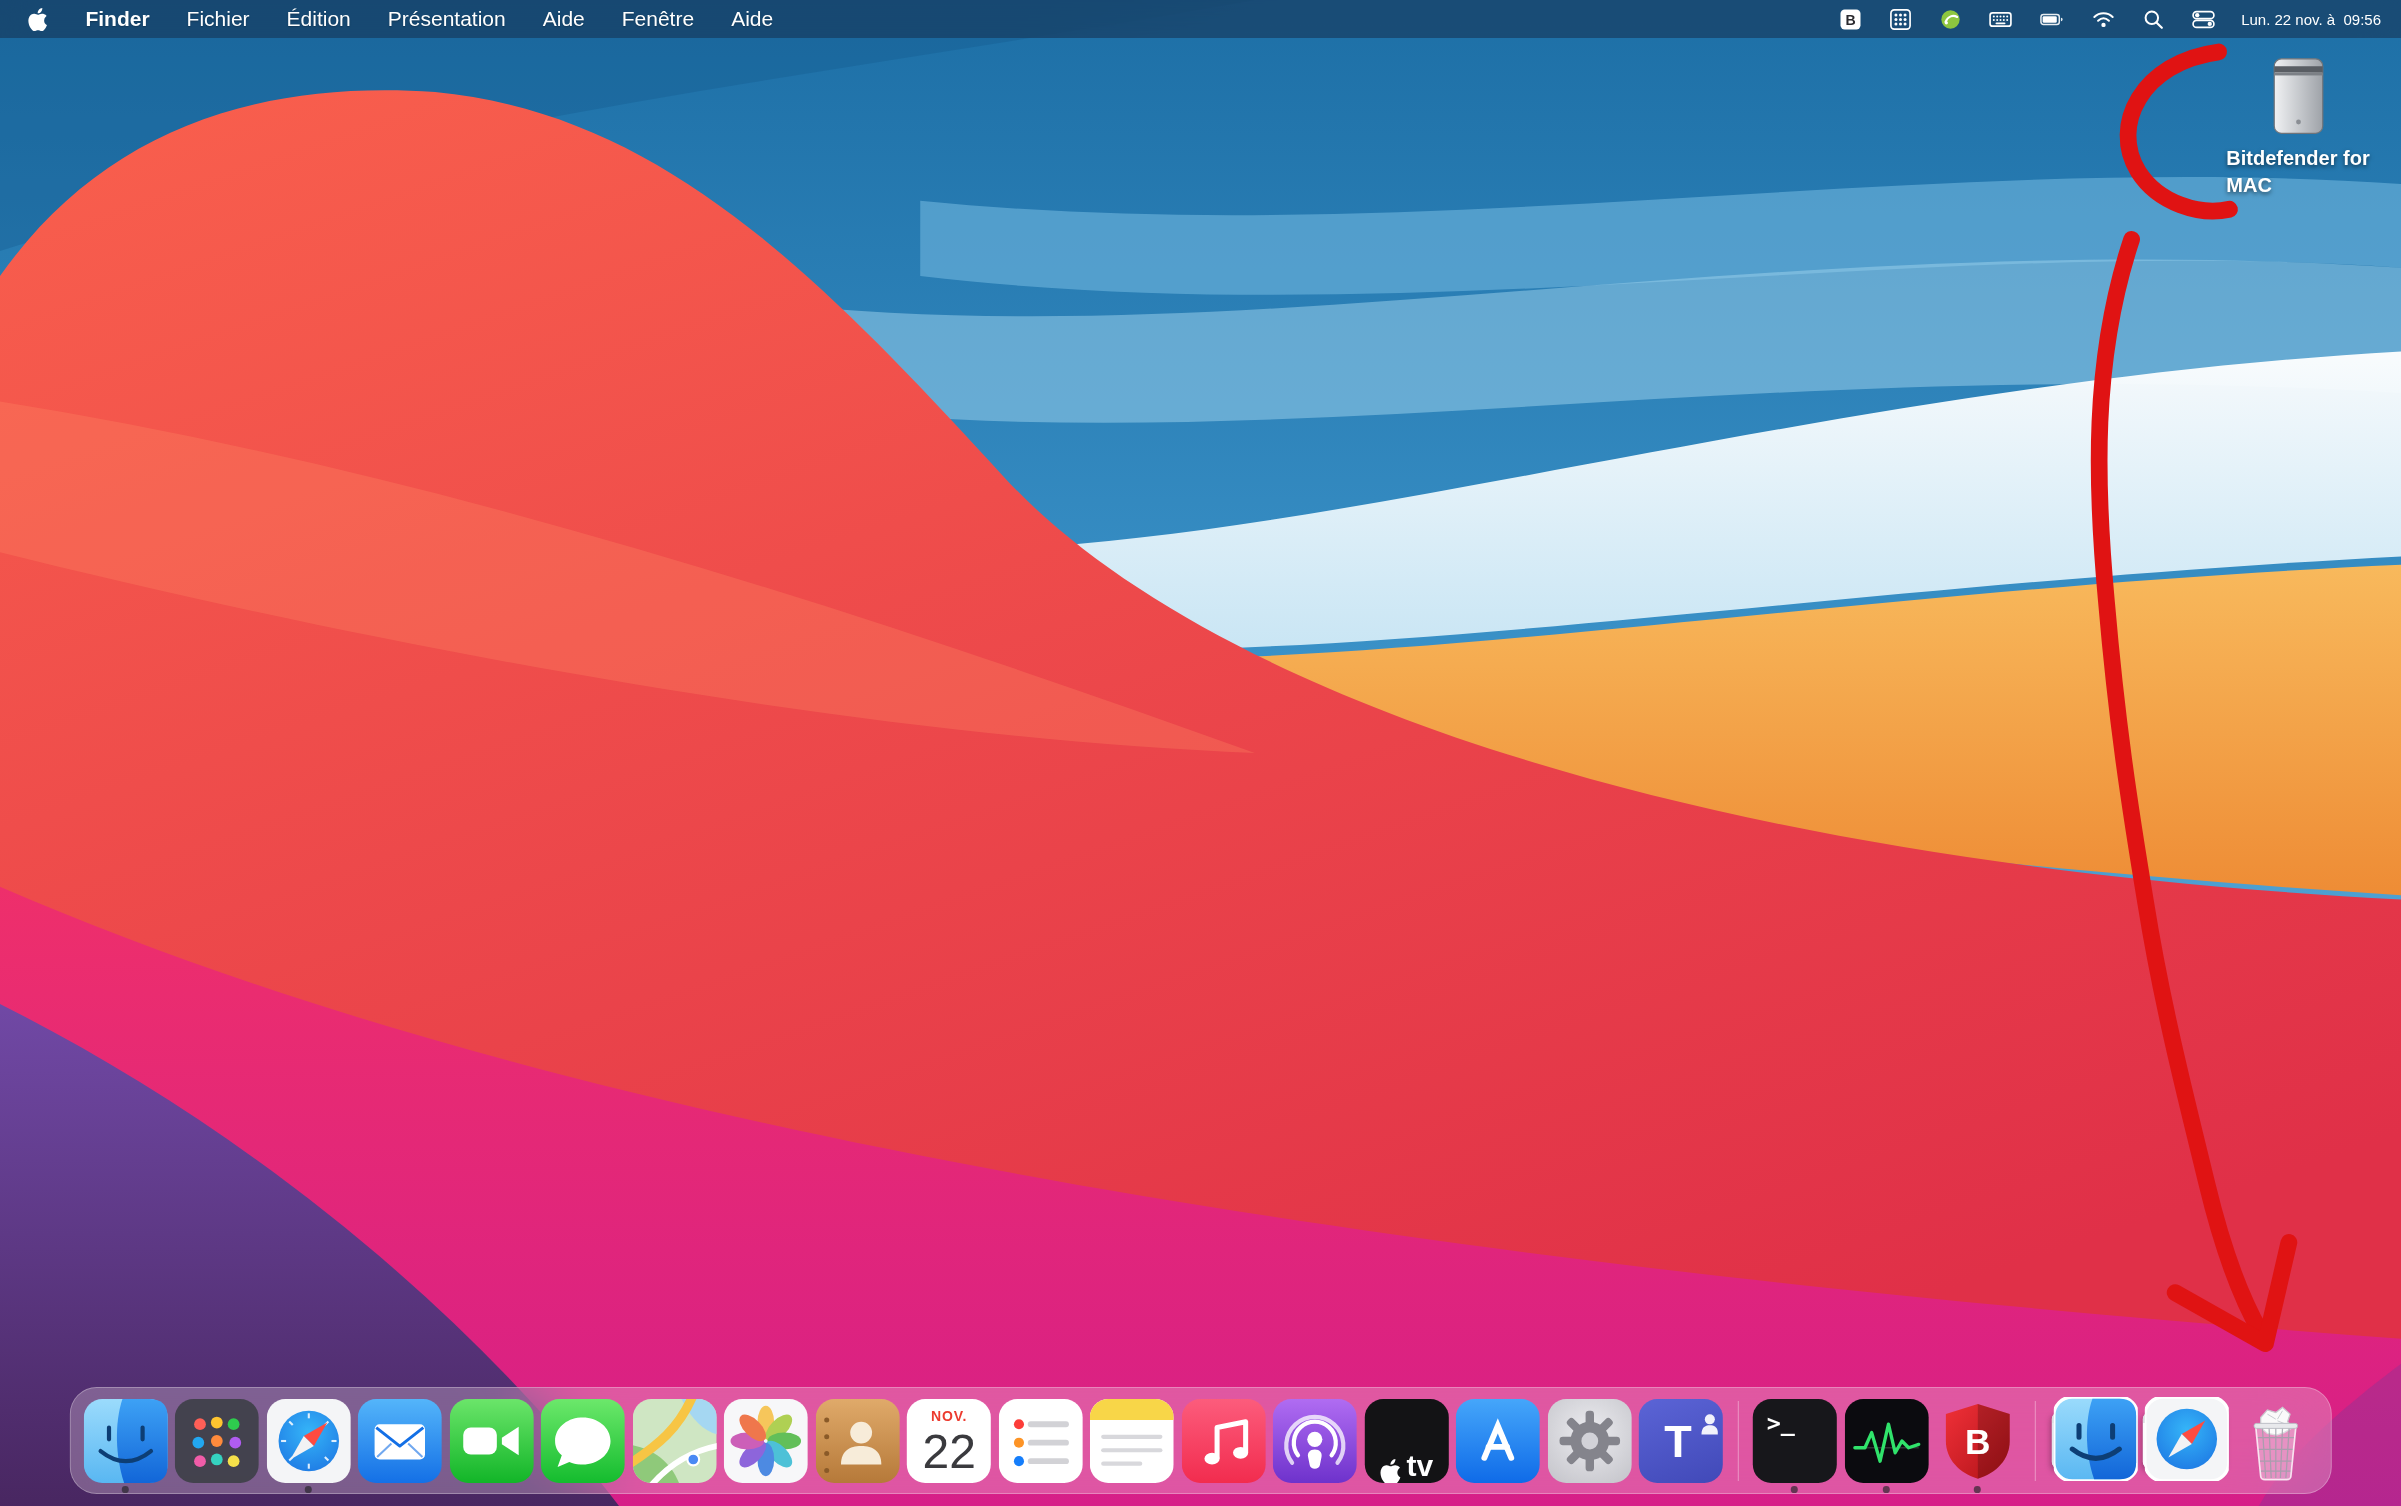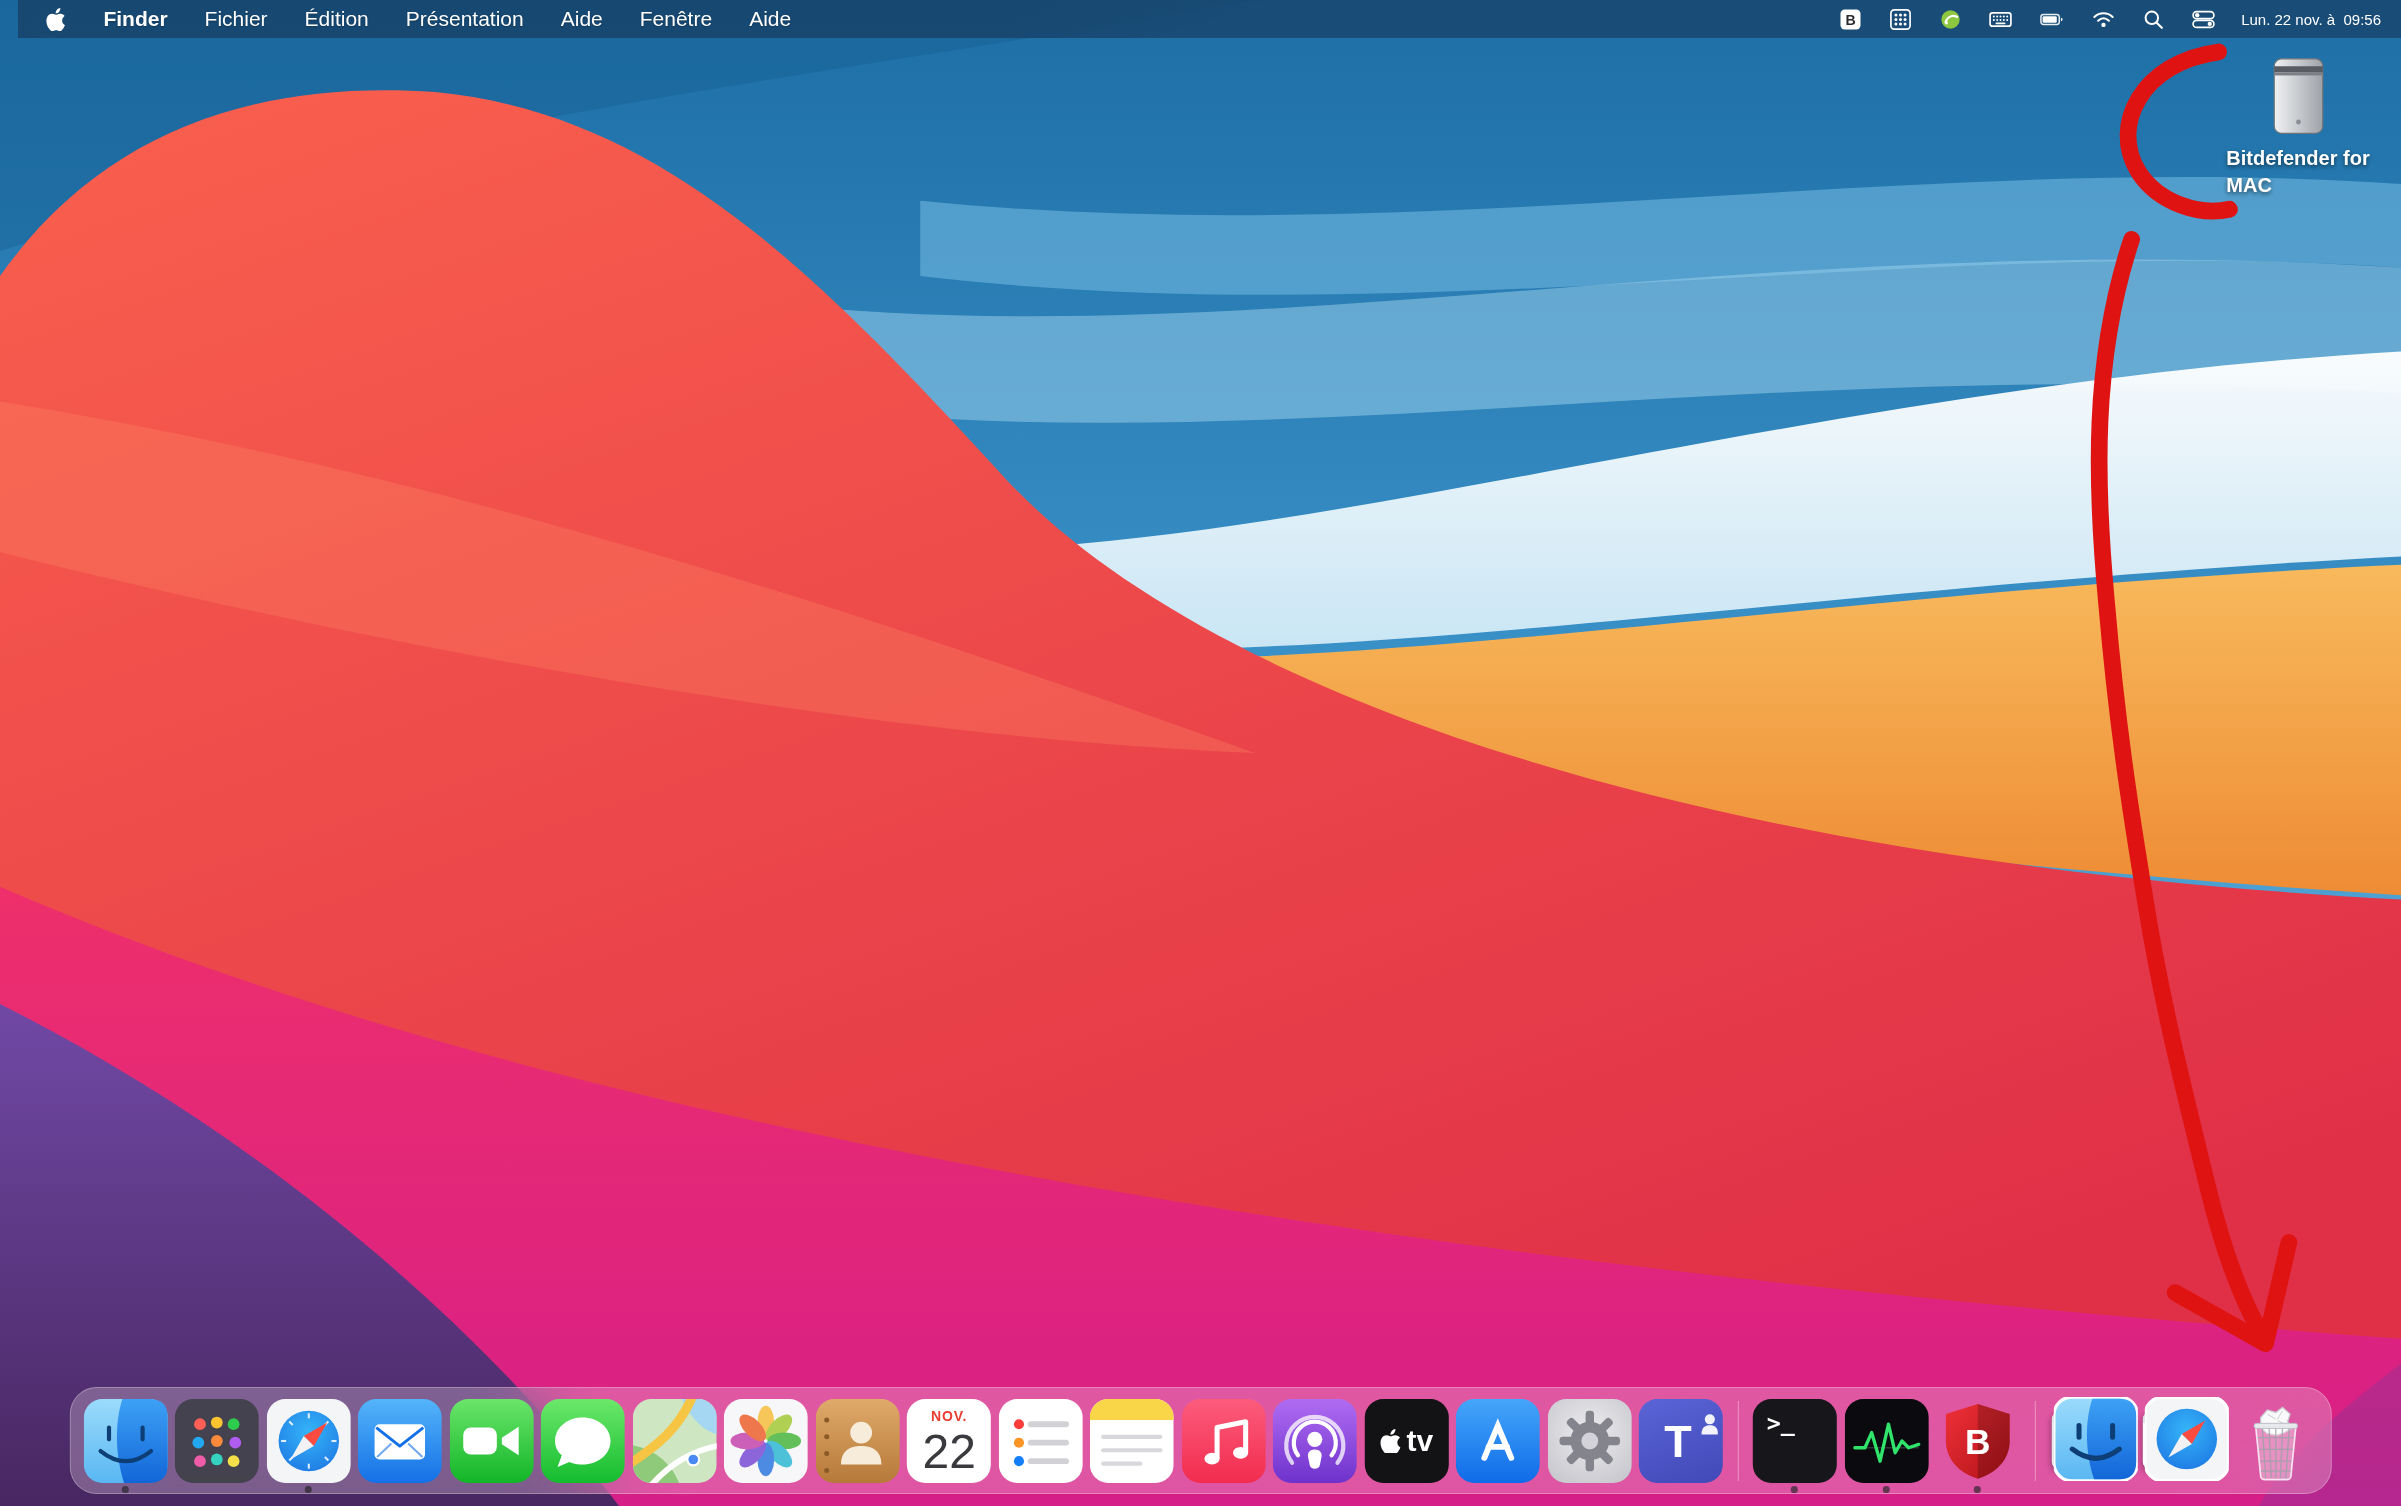--- a/index.html
+++ b/index.html
@@ -2,21 +2,21 @@
 <html style="font-size:13.4px"><head>
 <meta charset="utf-8">
 <style>
   * { margin:0; padding:0; box-sizing:border-box; }
   html,body { width:2401px; height:1506px; }
   body { position:relative; overflow:hidden; font-family:"Liberation Sans", sans-serif; background:#2a7cb0; }
 
   .wallpaper { position:absolute; inset:0; width:100%; height:100%; display:block; z-index:0; }
 
   
-  .menu-bar { position:absolute; top:0; left:18px; right:0; height:38px; display:flex; align-items:center;
+  .menu-bar { position:absolute; top:0; left:0; right:0; height:38px; display:flex; align-items:center;
     justify-content:space-between; background:rgba(22,48,78,0.55); backdrop-filter:blur(18.4px);
     color:#fff; z-index:20; padding:0 20px 0 28.4px;text-align:center; }
   .mb-left { display:flex; align-items:center; gap:37px; }
   .apple-wrap { display:flex; align-items:center; }
   .mb-item { font-size:21px; color:#fff; text-shadow:0 0.8px 1.7px rgba(0,0,0,0.25); cursor:default; }
   .app-name { font-weight:700; }
   .mb-right { display:flex; align-items:center; gap:25px; }
   .status { display:flex; align-items:center; }
   .clock { font-size:15px; white-space:pre; }
 
@@ -40,21 +40,21 @@
     background:rgba(35,35,40,0.65); }
   .dock-divider { width:1.7px; height:80px; background:rgba(255,255,255,0.38); margin:0 6.7px; flex:0 0 auto; }
 
   .cal-ic { background:#fff; display:flex; flex-direction:column; align-items:center; }
   .cal-month { color:#ec3b2f; font-size:14px; font-weight:700; margin-top:9.2px; letter-spacing:0.8px; }
   .cal-day { color:#3a3a3e; font-size:48px; font-weight:400; }
 
   .term-ic { background:#17171b; padding:10px 0 0 13.4px; color:#fff;
     font-family:"DejaVu Sans Mono", monospace; font-size:23.4px; font-weight:700; }
 
-  .tv-ic { background:#131315; display:flex; align-items:center; justify-content:center; color:#fff; }
+  .tv-ic { background:#131315; display:flex; align-items:flex-end; justify-content:center; color:#fff; }
   .tv-label { font-size:30px; font-weight:700; margin-left:4.2px; }
 
   .teams-ic { background:linear-gradient(160deg,#5b64d6,#4149b8); color:#fff; }
   .teams-t { position:absolute; left:25px; top:16.7px; font-size:45px; font-weight:700; }
   .teams-person { position:absolute; right:5px; top:11.7px; }
 
   .win-thumb { display:flex; align-items:center; justify-content:center; }
   .wt-body { width:82px; height:55px; background:#f4f4f7; border-radius:5.9px; overflow:hidden;
     box-shadow:0 2.5px 6.7px rgba(0,0,0,0.35); }
   .wt-titlebar { height:9.2px; background:#dedee3; display:flex; align-items:center; gap:2.5px; padding-left:4.2px; }

